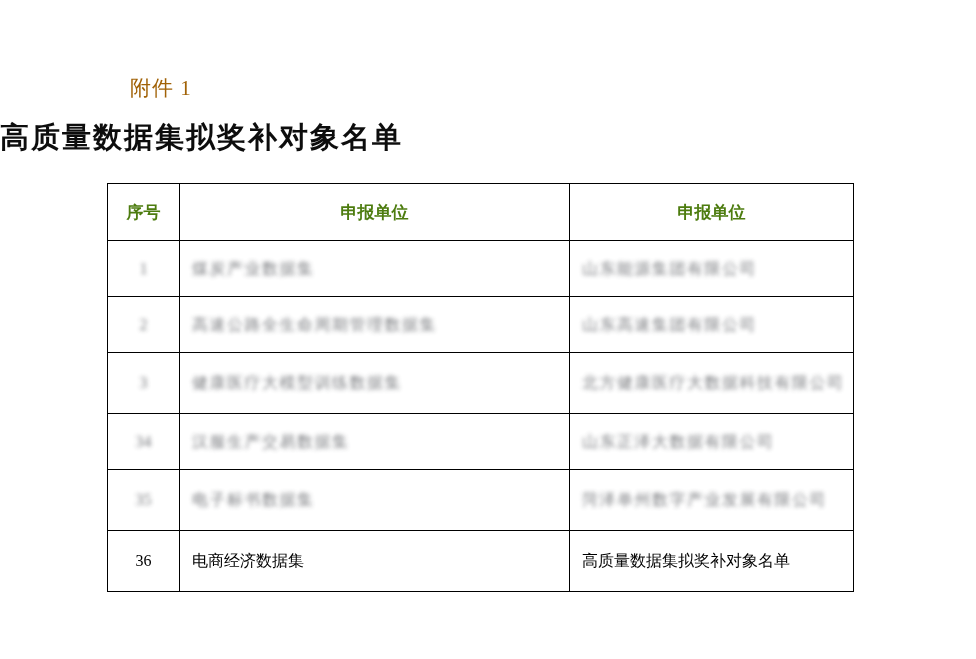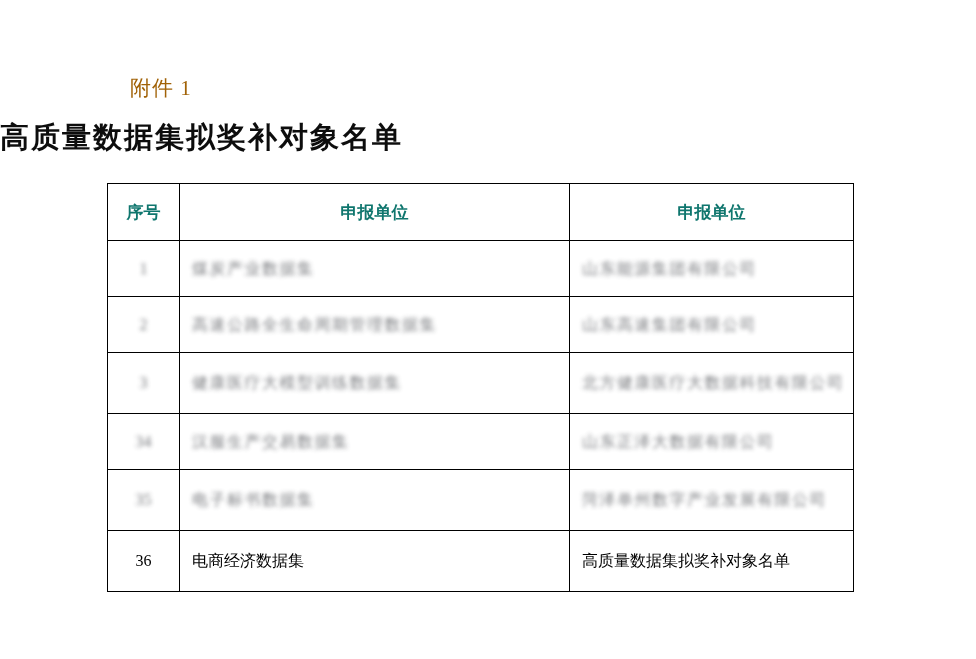--- a/index.html
+++ b/index.html
@@ -54,21 +54,21 @@
   }
   .col-no { width: 72px; }
   .col-name { width: 390px; }
   .col-unit { width: 284px; }
 
   thead th {
     height: 56px;
     font-size: 17px;
     font-weight: bold;
     text-align: center;
-    color: #0f766e;
+    color: #4d7c0f;
     font-family: Liberation Mono, monospace;
   }
   tbody td {
     height: 55px;
     font-size: 16px;
     color: #111111;
     font-family: "Liberation Serif", serif;
   }
   tbody td.cell-no {
     text-align: center;

